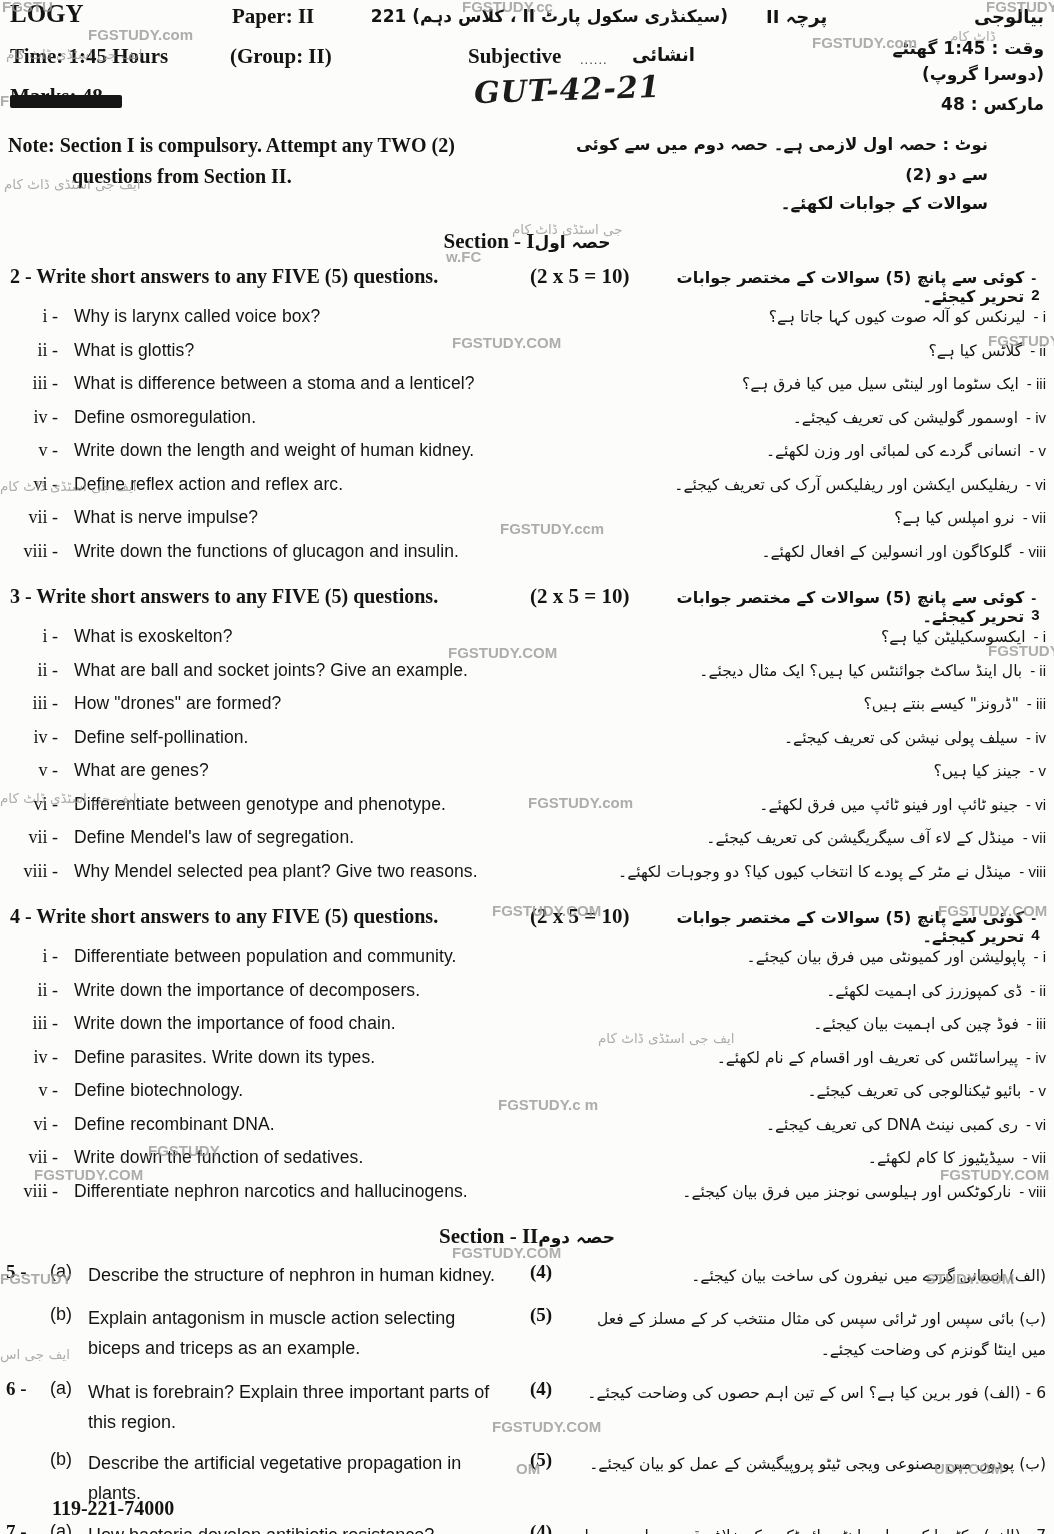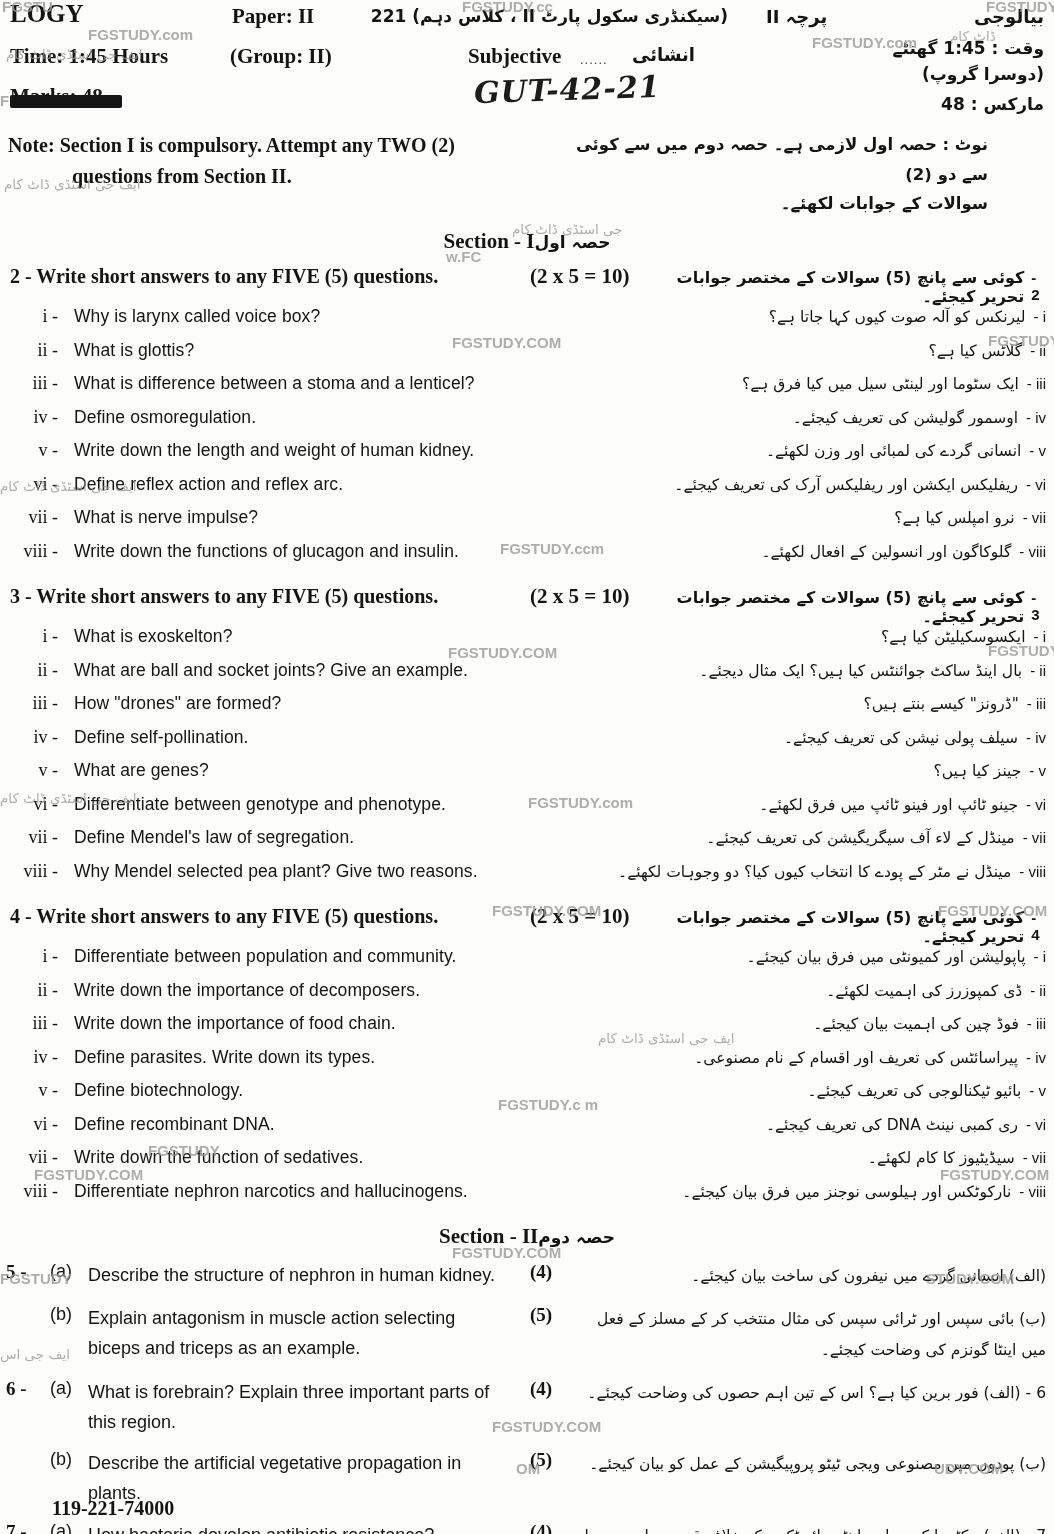--- a/index.html
+++ b/index.html
@@ -86,21 +86,21 @@
       <span class="wm" style="left: 812px; top: 34px;">FGSTUDY.com</span>
       <span class="wm" style="left: 986px; top: -2px;">FGSTUDY</span>
       <span class="wm wm-ur" dir="rtl" style="left: 950px; top: 28px;">ڈاٹ کام</span>
       <span class="wm" style="left: 0px; top: 92px;">F</span>
       <span class="wm wm-ur" dir="rtl" style="left: 4px; top: 176px;">ایف جی اسٹڈی ڈاٹ کام</span>
       <span class="wm wm-ur" dir="rtl" style="left: 512px; top: 176px; margin-top: 45px;">جی اسٹڈی ڈاٹ کام</span>
       <span class="wm" style="left: 446px; top: 248px;">w.FC</span>
       <span class="wm" style="left: 452px; top: 334px;">FGSTUDY.COM</span>
       <span class="wm" style="left: 988px; top: 332px;">FGSTUDY</span>
       <span class="wm wm-ur" dir="rtl" style="left: 0px; top: 478px;">ایف جی اسٹڈی ڈاٹ کام</span>
-      <span class="wm" style="left: 500px; top: 540px;">FGSTUDY.ccm</span>
+      <span class="wm" style="left: 500px; top: 520px;">FGSTUDY.ccm</span>
       <span class="wm" style="left: 448px; top: 644px;">FGSTUDY.COM</span>
       <span class="wm" style="left: 988px; top: 642px;">FGSTUDY</span>
       <span class="wm" style="left: 528px; top: 794px;">FGSTUDY.com</span>
       <span class="wm wm-ur" dir="rtl" style="left: 0px; top: 790px;">ایف جی اسٹڈی ڈاٹ کام</span>
       <span class="wm" style="left: 492px; top: 902px;">FGSTUDY.COM</span>
       <span class="wm" style="left: 938px; top: 902px;">FGSTUDY.COM</span>
       <span class="wm wm-ur" dir="rtl" style="left: 598px; top: 1030px;">ایف جی اسٹڈی ڈاٹ کام</span>
       <span class="wm" style="left: 498px; top: 1096px;">FGSTUDY.c m</span>
       <span class="wm" style="left: 148px; top: 1142px;">FGSTUDY</span>
       <span class="wm" style="left: 34px; top: 1166px;">FGSTUDY.COM</span>
@@ -332,21 +332,21 @@
           <div class="ir-ur ur">
             <span class="num-ltr">- iii</span>
             <span>فوڈ چین کی اہمیت بیان کیجئے۔</span>
           </div>
         </div>
       <div class="ir">
           <div class="ir-n">iv -</div>
           <div class="ir-en">Define parasites. Write down its types.</div>
           <div class="ir-ur ur">
             <span class="num-ltr">- iv</span>
-            <span>پیراسائٹس کی تعریف اور اقسام کے نام مصنوعی۔</span>
+            <span>پیراسائٹس کی تعریف اور اقسام کے نام لکھئے۔</span>
           </div>
         </div>
       <div class="ir">
           <div class="ir-n">v -</div>
           <div class="ir-en">Define biotechnology.</div>
           <div class="ir-ur ur">
             <span class="num-ltr">- v</span>
             <span>بائیو ٹیکنالوجی کی تعریف کیجئے۔</span>
           </div>
         </div>

